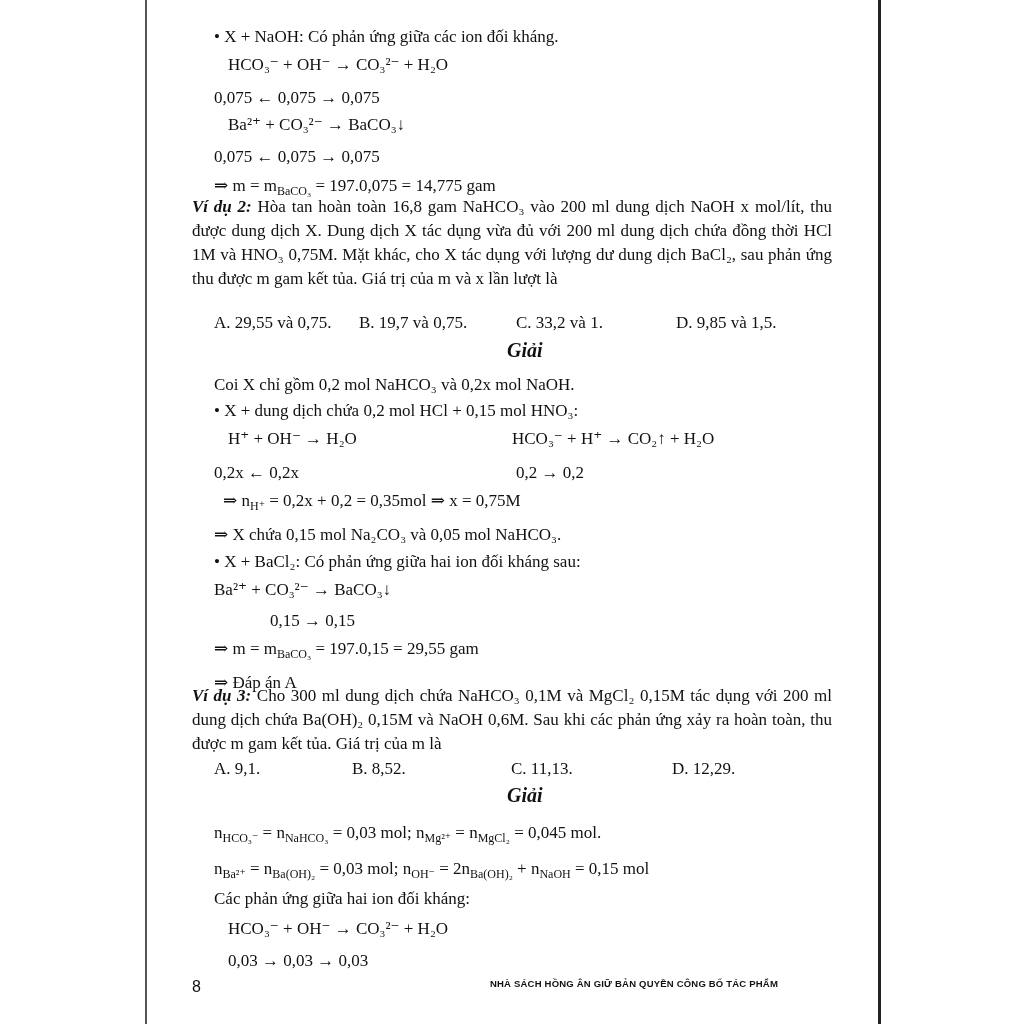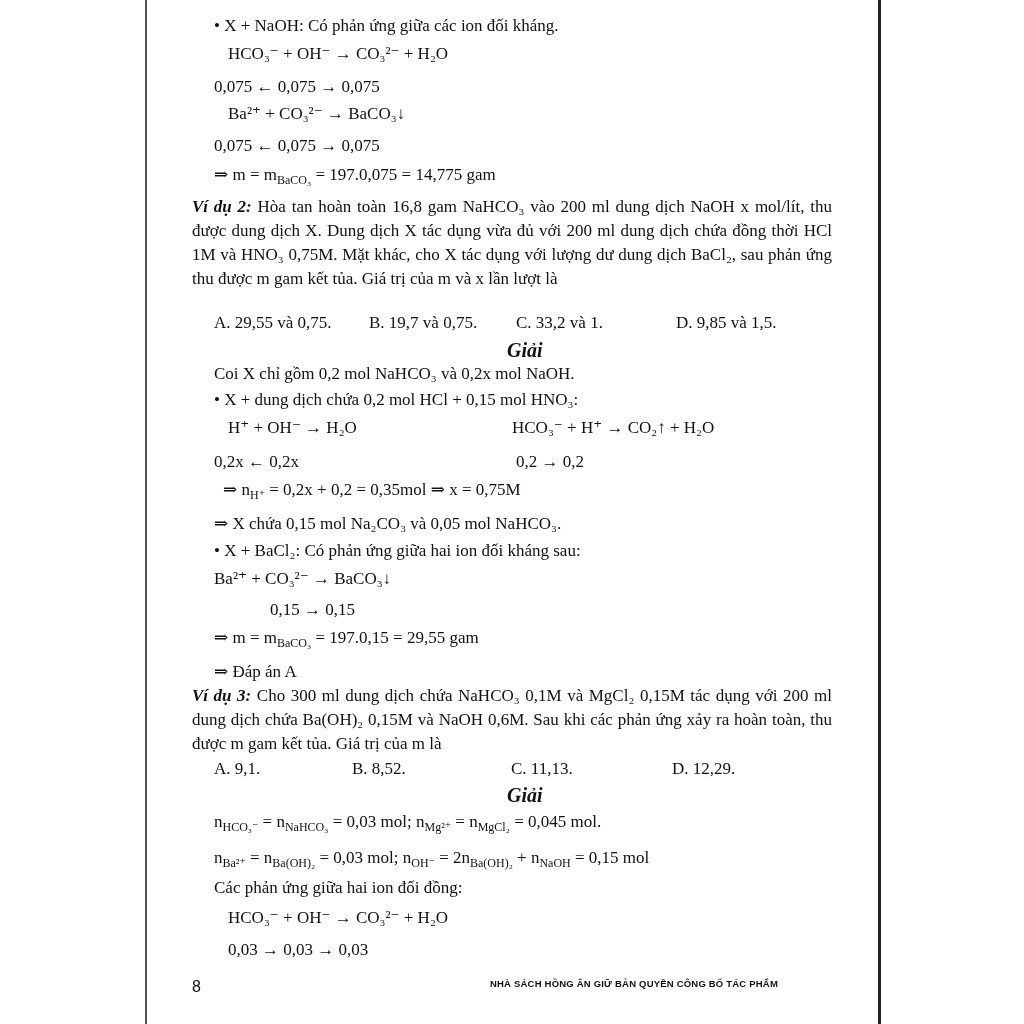--- a/index.html
+++ b/index.html
@@ -2,21 +2,21 @@
 <html><head>
 <meta charset="utf-8">
 <style>
   html, body { margin:0; padding:0; }
   body {
     width:1024px; height:1024px; background:#ffffff; position:relative; overflow:hidden;
     font-family: "Liberation Serif", "DejaVu Serif", serif; color:#111;
   }
   .page-border-left { position:absolute; left:145px; top:0; width:2px; height:1024px; background:#555; }
   .page-border-right { position:absolute; left:878px; top:0; width:3px; height:1024px; background:#222; }
-  .line { position:absolute; font-size:17px; white-space:nowrap; line-height:20px; }
+  .line { position:absolute; font-size:17px; white-space:nowrap; line-height:20px;margin-top:11px; }
   .para { position:absolute; font-size:17px; line-height:24px; text-align:justify; }
   .bi { font-style:italic; font-weight:bold;margin-top:7px; }
   sub { font-size:12px; vertical-align:-4px; line-height:0; }
   .opt { position:absolute; font-size:17px; white-space:nowrap; }
   .center-head { position:absolute; font-size:20px; font-style:italic; font-weight:bold; }
   .footer-num { position:absolute; left:192px; top:978px; font-family:"Liberation Sans", sans-serif; font-size:16px; }
   .footer-text { position:absolute; left:490px; top:978px; font-family:"Liberation Sans", sans-serif; font-size:9.5px; font-weight:bold; letter-spacing:0.2px; }
 </style>
 </head>
 <body>
@@ -28,21 +28,21 @@
 <div class="line" style="left:228px;top:44px;">HCO₃⁻ + OH⁻ → CO₃²⁻ + H₂O</div>
 <div class="line" style="left:214px;top:77px;">0,075 ← 0,075 → 0,075</div>
 <div class="line" style="left:228px;top:104px;">Ba²⁺ + CO₃²⁻ → BaCO₃↓</div>
 <div class="line" style="left:214px;top:136px;">0,075 ← 0,075 → 0,075</div>
 <div class="line" style="left:214px;top:165px;"><span>⇒ m = m</span><sub>BaCO₃</sub><span> = 197.0,075 = 14,775 gam</span></div>
 
 <div class="para" style="left:192px;top:195px;width:640px;">
   <span class="bi">Ví dụ 2:</span><span> Hòa tan hoàn toàn 16,8 gam NaHCO₃ vào 200 ml dung dịch NaOH x mol/lít, thu được dung dịch X. Dung dịch X tác dụng vừa đủ với 200 ml dung dịch chứa đồng thời HCl 1M và HNO₃ 0,75M. Mặt khác, cho X tác dụng với lượng dư dung dịch BaCl₂, sau phản ứng thu được m gam kết tủa. Giá trị của m và x lần lượt là</span>
 </div>
 <div class="opt" style="left:214px;top:313px;">A. 29,55 và 0,75.</div>
-<div class="opt" style="left:369px;top:313px;">B. 19,7 và 0,75.</div>
+<div class="opt" style="left:359px;top:313px;">B. 19,7 và 0,75.</div>
 <div class="opt" style="left:516px;top:313px;">C. 33,2 và 1.</div>
 <div class="opt" style="left:676px;top:313px;">D. 9,85 và 1,5.</div>
 <div class="center-head" style="left:507px;top:339px;">Giải</div>
 
 <div class="line" style="left:214px;top:364px;">Coi X chỉ gồm 0,2 mol NaHCO₃ và 0,2x mol NaOH.</div>
 <div class="line" style="left:214px;top:390px;">• X + dung dịch chứa 0,2 mol HCl + 0,15 mol HNO₃:</div>
 <div class="line" style="left:228px;top:418px;">H⁺ + OH⁻ → H₂O</div>
 <div class="line" style="left:512px;top:418px;">HCO₃⁻ + H⁺ → CO₂↑ + H₂O</div>
 <div class="line" style="left:214px;top:452px;">0,2x ← 0,2x</div>
 <div class="line" style="left:516px;top:452px;">0,2 → 0,2</div>
@@ -58,18 +58,18 @@
   <span class="bi">Ví dụ 3:</span><span> Cho 300 ml dung dịch chứa NaHCO₃ 0,1M và MgCl₂ 0,15M tác dụng với 200 ml dung dịch chứa Ba(OH)₂ 0,15M và NaOH 0,6M. Sau khi các phản ứng xảy ra hoàn toàn, thu được m gam kết tủa. Giá trị của m là</span>
 </div>
 <div class="opt" style="left:214px;top:759px;">A. 9,1.</div>
 <div class="opt" style="left:352px;top:759px;">B. 8,52.</div>
 <div class="opt" style="left:511px;top:759px;">C. 11,13.</div>
 <div class="opt" style="left:672px;top:759px;">D. 12,29.</div>
 <div class="center-head" style="left:507px;top:784px;">Giải</div>
 
 <div class="line" style="left:214px;top:812px;">n<sub>HCO₃⁻</sub> = n<sub>NaHCO₃</sub><span> = 0,03 mol; n</span><sub>Mg²⁺</sub> = n<sub>MgCl₂</sub><span> = 0,045 mol.</span></div>
 <div class="line" style="left:214px;top:848px;">n<sub>Ba²⁺</sub> = n<sub>Ba(OH)₂</sub><span> = 0,03 mol; n</span><sub>OH⁻</sub><span> = 2n</span><sub>Ba(OH)₂</sub><span> + n</span><sub>NaOH</sub><span> = 0,15 mol</span></div>
-<div class="line" style="left:214px;top:878px;">Các phản ứng giữa hai ion đối đồng:</div>
+<div class="line" style="left:214px;top:878px;">Các phản ứng giữa hai ion đối kháng:</div>
 <div class="line" style="left:228px;top:908px;">HCO₃⁻ + OH⁻ → CO₃²⁻ + H₂O</div>
 <div class="line" style="left:228px;top:940px;">0,03 → 0,03 → 0,03</div>
 
 <div class="footer-num">8</div>
 <div class="footer-text">NHÀ SÁCH HỒNG ÂN GIỮ BẢN QUYỀN CÔNG BỐ TÁC PHẨM</div>
 
 </body></html>

